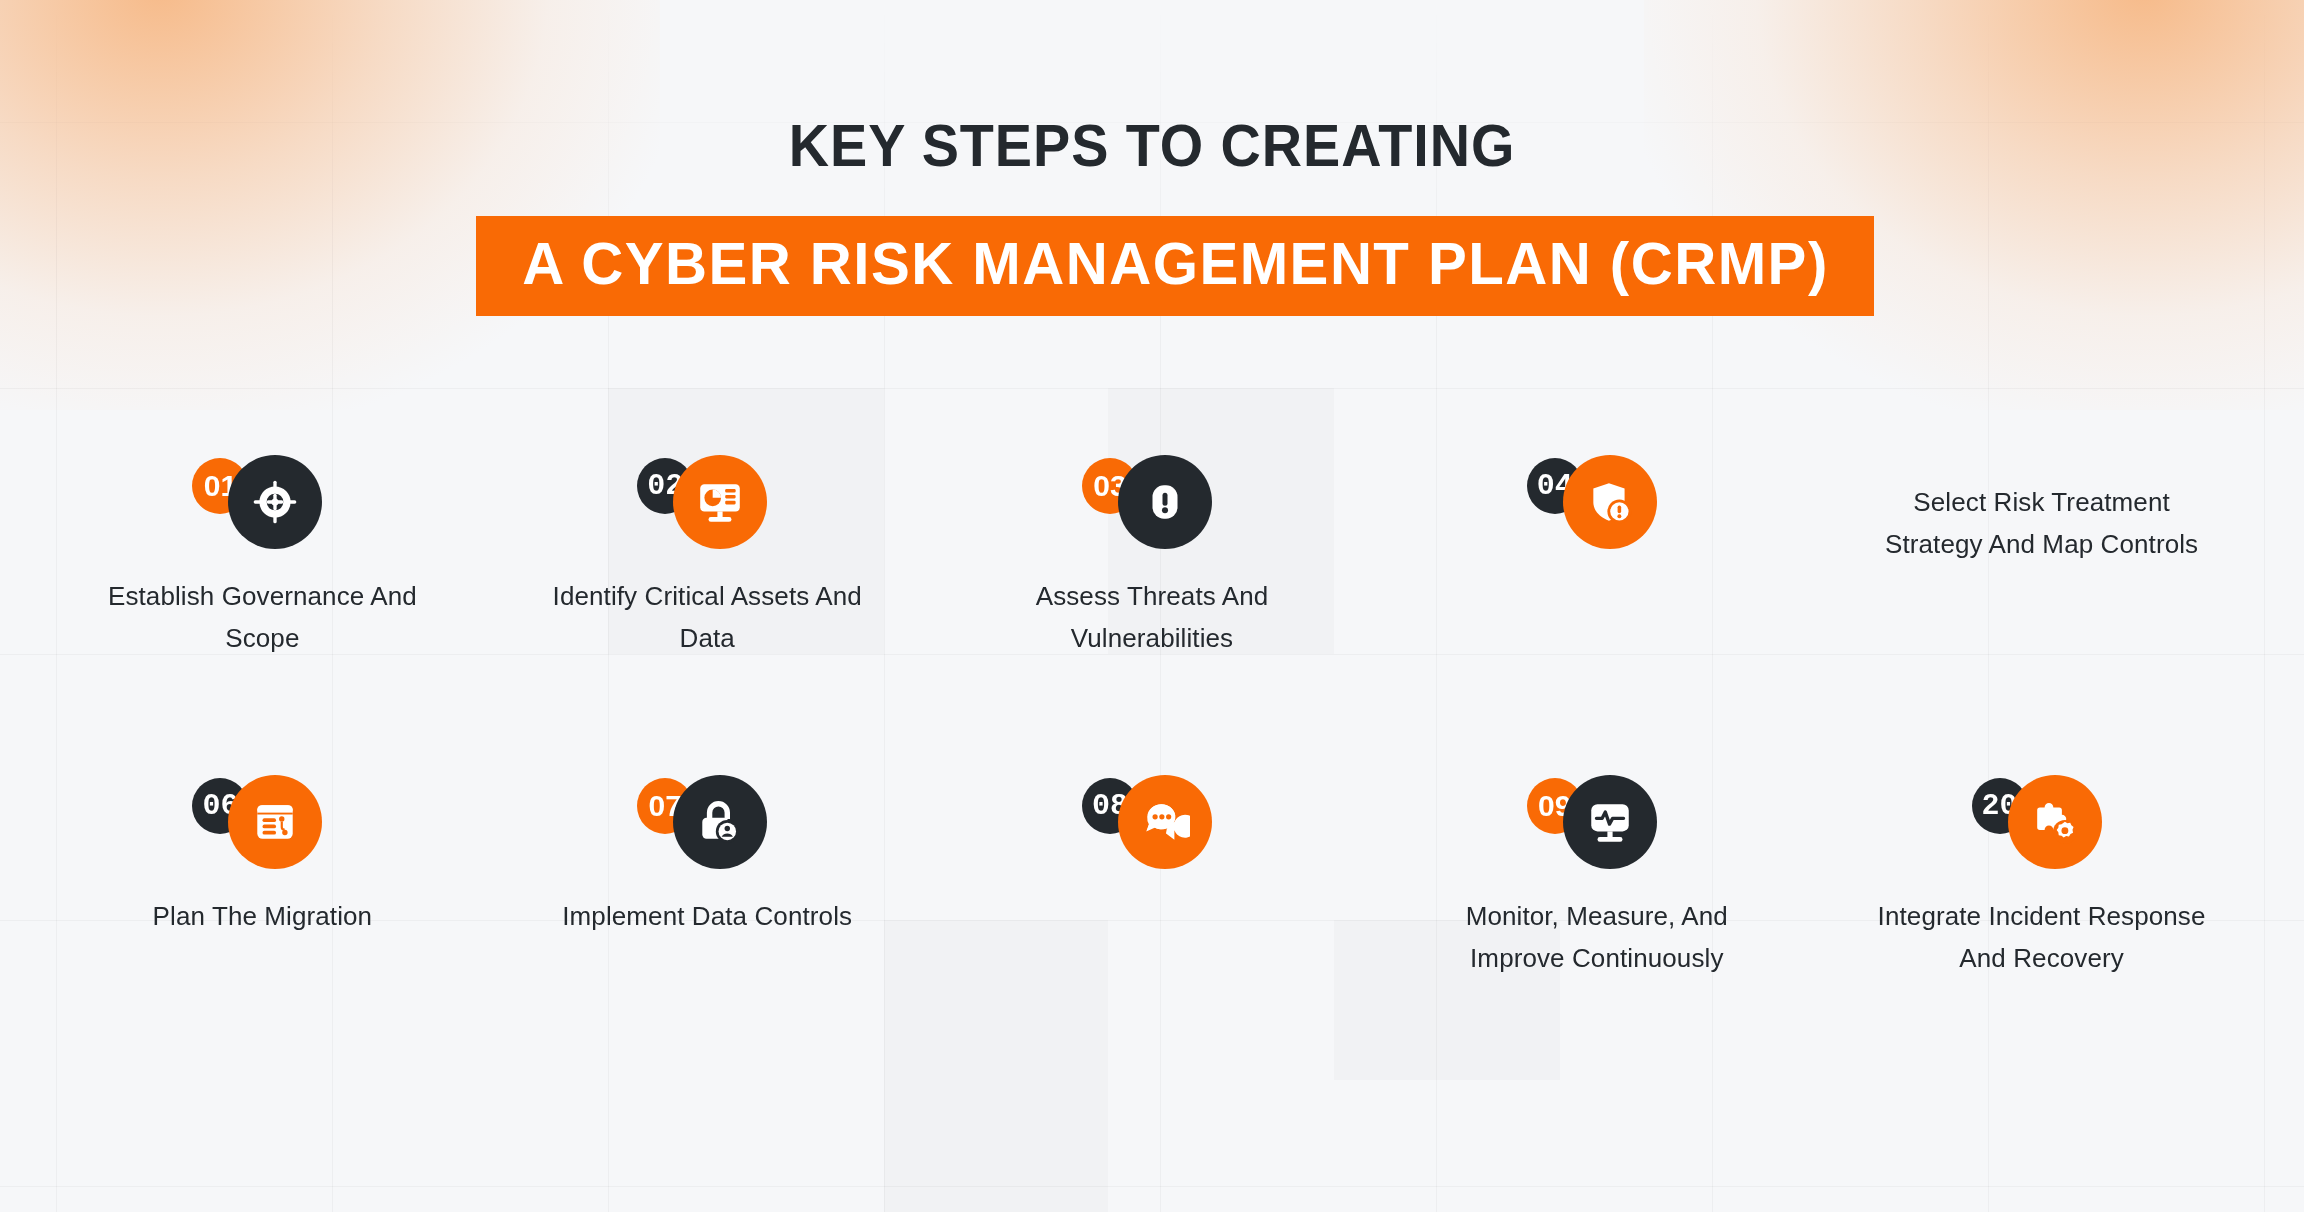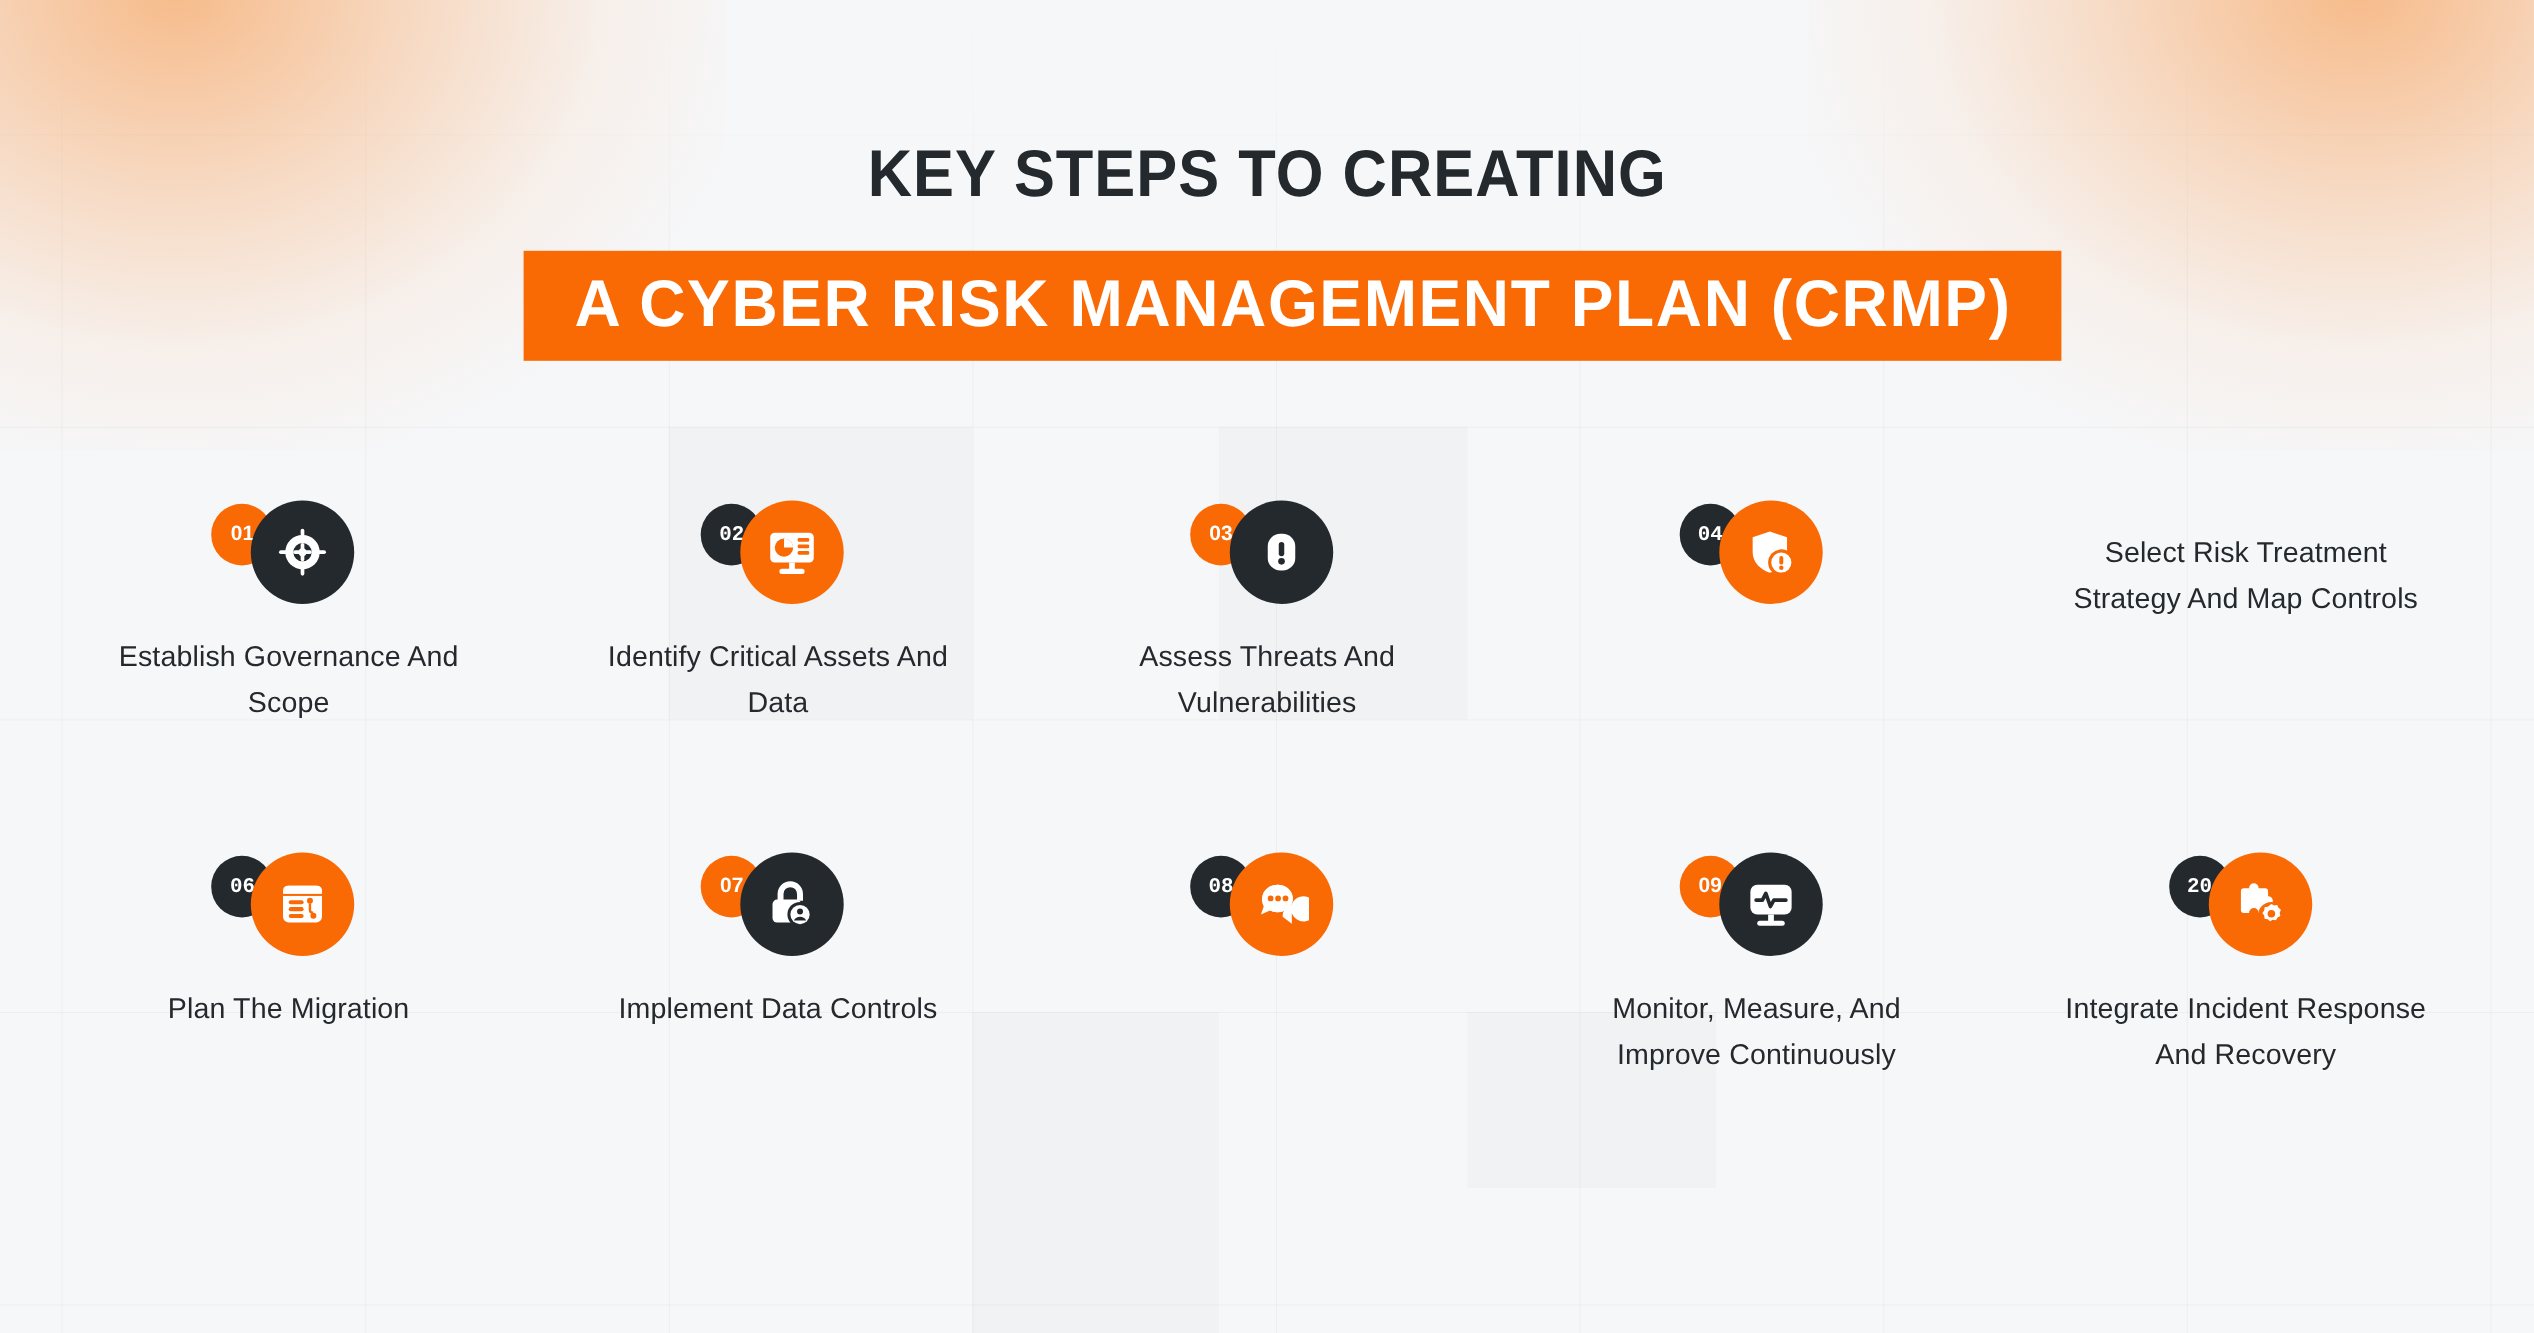--- a/index.html
+++ b/index.html
@@ -53,21 +53,21 @@
   }
   .bg-cell {
     position: absolute;
     background: rgba(0,0,0,0.018);
     pointer-events: none;
   }
 
   
   #header {
     position: absolute;
-    left: 0; right: 0; top: 128px;
+    left: 0; right: 0; top: 116px;
     text-align: center;
     z-index: 3;
   }
   #title-line1 {
     font-size: 60px;
     font-weight: 700;
     letter-spacing: 1px;
     color: #24292e;
     line-height: 1;
     font-stretch: condensed;
@@ -120,21 +120,21 @@
   }
   .num-badge {
     position: absolute;
     left: 6px;
     top: 3px;
     width: 56px; height: 56px;
     border-radius: 50%;
     display: flex;
     align-items: center;
     justify-content: center;
-    font-size: 19px;
+    font-size: 30px;
     font-weight: 700;
     z-index: 1;
   }
   .num-badge.dark  { background: #24292e; color: #ffffff; font-family: Liberation Mono, monospace; }
   .num-badge.orange{ background: #f96a05; color: #ffffff; }
 
   .icon-circle {
     position: absolute;
     left: 42px;
     top: 0;

